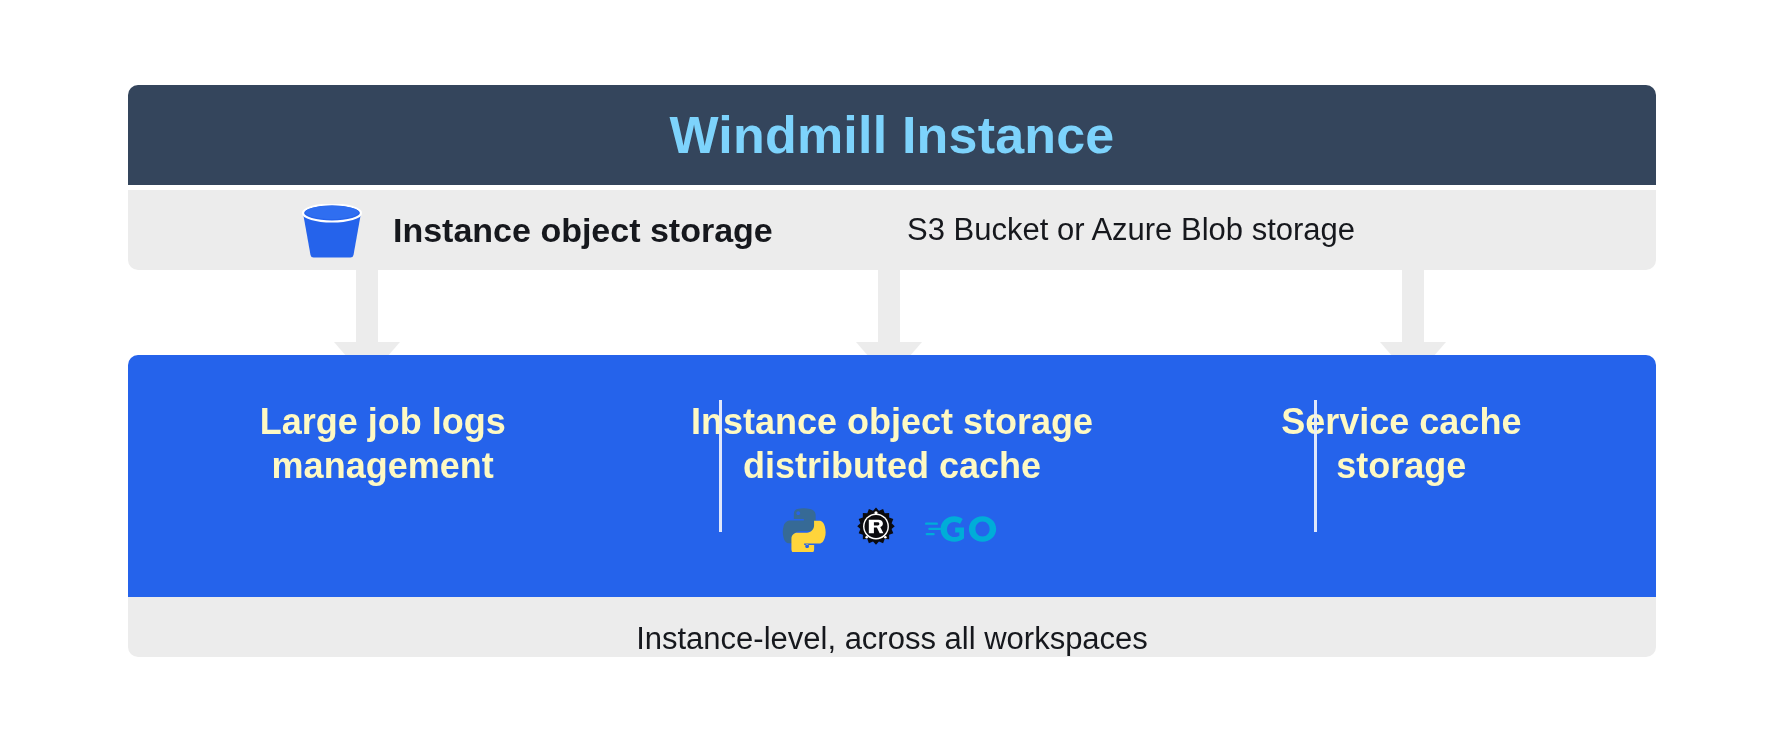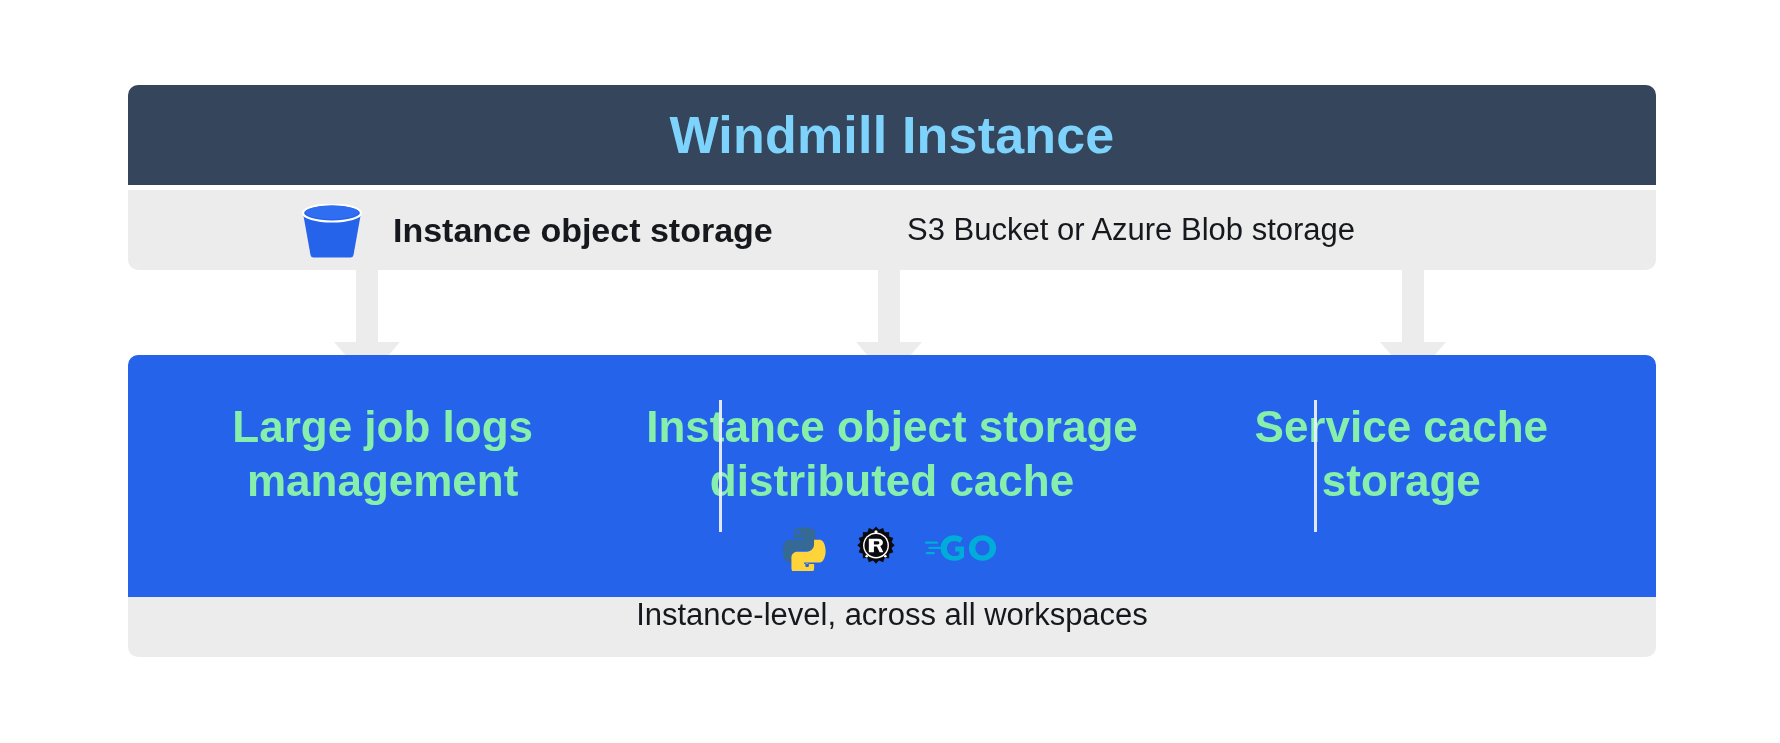--- a/index.html
+++ b/index.html
@@ -127,22 +127,22 @@
     position: relative;
     flex: 1 1 0;
     display: flex;
     flex-direction: column;
     align-items: center;
     justify-content: flex-start;
     padding-top: 45px;
     box-sizing: border-box;
   }
   .col-title {
-    color: #86efac;
-    font-size: 44px;
+    color: #fef9c3;
+    font-size: 36px;
     font-weight: bold;
     text-align: center;
     line-height: 1.22;
     white-space: pre-line;
   }
   .divider {
     position: absolute;
     top: 45px;
     width: 3px;
     height: 132px;
@@ -166,21 +166,21 @@
   
   .footer-row {
     position: absolute;
     left: 128px;
     top: 597px;
     width: 1528px;
     height: 60px;
     background: #ececec;
     border-radius: 0 0 10px 10px;
     display: flex;
-    align-items: flex-start;
+    align-items: flex-end;
     justify-content: center;
   }
   .footer-text {
     font-size: 31px;
     color: #16181d;
     font-weight: normal;
   }
 </style>
 </head>
 <body>

